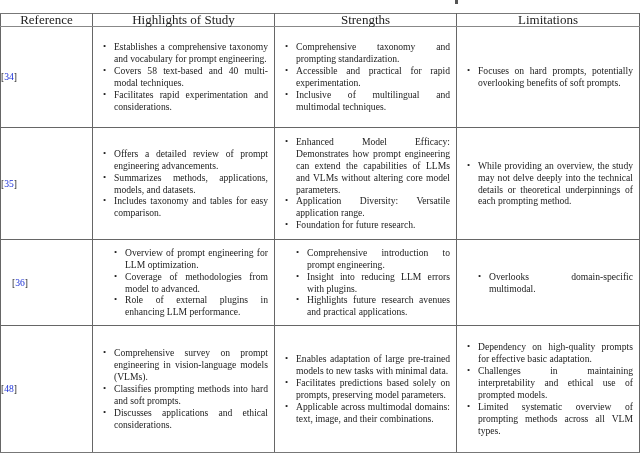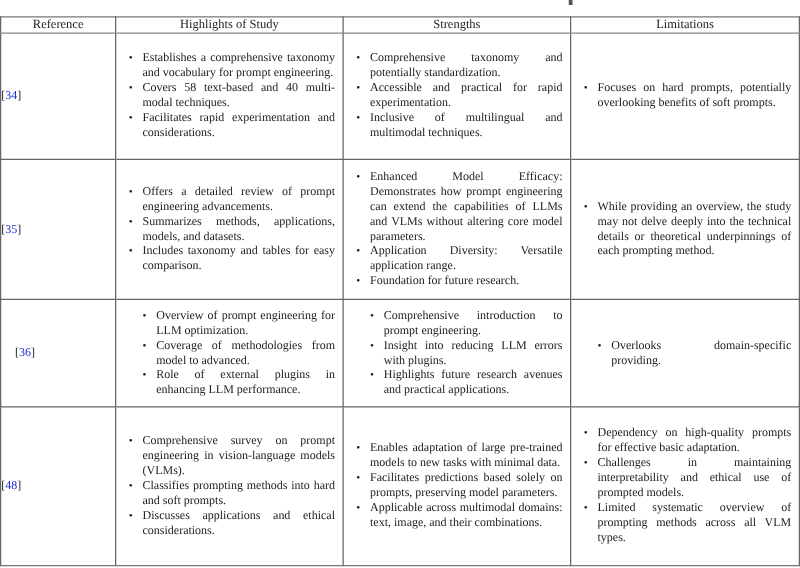--- a/index.html
+++ b/index.html
@@ -6,21 +6,21 @@
   body { width:640px; height:454px; position:relative; overflow:hidden;
          font-family:"Liberation Serif", "DejaVu Serif", serif; color:#222; }
   .caption-remnant { position:absolute; left:455px; top:0; width:3px; height:4px; background:#555; }
   table.survey { position:absolute; left:0; top:13px; width:639px; border-collapse:collapse;
                  table-layout:fixed; font-size:9.6px; line-height:11.9px; }
   table.survey col.c-ref { width:92px; }
   table.survey col.c-hi { width:182px; }
   table.survey col.c-st { width:182px; }
   table.survey col.c-lim { width:183px; }
   table.survey th, table.survey td { border:1px solid #666; padding:0; vertical-align:middle; }
-  table.survey thead th { font-weight:normal; text-align:center; height:12px; line-height:12px; font-size:10px;
+  table.survey thead th { font-weight:normal; text-align:center; height:12px; line-height:12px; font-size:13px;
                           border-top:1.5px solid #777; border-bottom:1.5px solid #888; }
   table.survey tbody tr.r1 td { height:100px; }
   table.survey tbody tr.r2 td { height:111px; }
   table.survey tbody tr.r3 td { height:85px;padding-left:11px; }
   table.survey tbody tr.r4 td { height:126px; }
   table.survey tbody tr:last-child td { border-bottom:1.5px solid #777; }
   td.ref { text-align:left; }
   td.ref .ref-link { color:#1a2fd6; }
   ul.bl { list-style:none; margin:0; padding:0 6px 0 21px; text-align:justify; }
   ul.bl li { position:relative; margin:0; }
@@ -54,21 +54,21 @@
       </td>
       <td>
         <ul class="bl">
           <li>Establishes a comprehensive taxonomy and vocabulary for prompt engineering.</li>
           <li>Covers 58 text-based and 40 multi-modal techniques.</li>
           <li>Facilitates rapid experimentation and considerations.</li>
         </ul>
       </td>
       <td>
         <ul class="bl">
-          <li>Comprehensive taxonomy and potentially standardization.</li>
+          <li>Comprehensive taxonomy and prompting standardization.</li>
           <li>Accessible and practical for rapid experimentation.</li>
           <li>Inclusive of multilingual and multimodal techniques.</li>
         </ul>
       </td>
       <td>
         <ul class="bl">
           <li>Focuses on hard prompts, potentially overlooking benefits of soft prompts.</li>
         </ul>
       </td>
     </tr>
@@ -111,21 +111,21 @@
       </td>
       <td>
         <ul class="bl">
           <li>Comprehensive introduction to prompt engineering.</li>
           <li>Insight into reducing LLM errors with plugins.</li>
           <li>Highlights future research avenues and practical applications.</li>
         </ul>
       </td>
       <td>
         <ul class="bl">
-          <li>Overlooks domain-specific providing.</li>
+          <li>Overlooks domain-specific multimodal.</li>
         </ul>
       </td>
     </tr>
 
     <tr class="r4">
       <td class="ref">
         <span>[</span><a class="ref-link">48</a><span>]</span>
       </td>
       <td>
         <ul class="bl">

